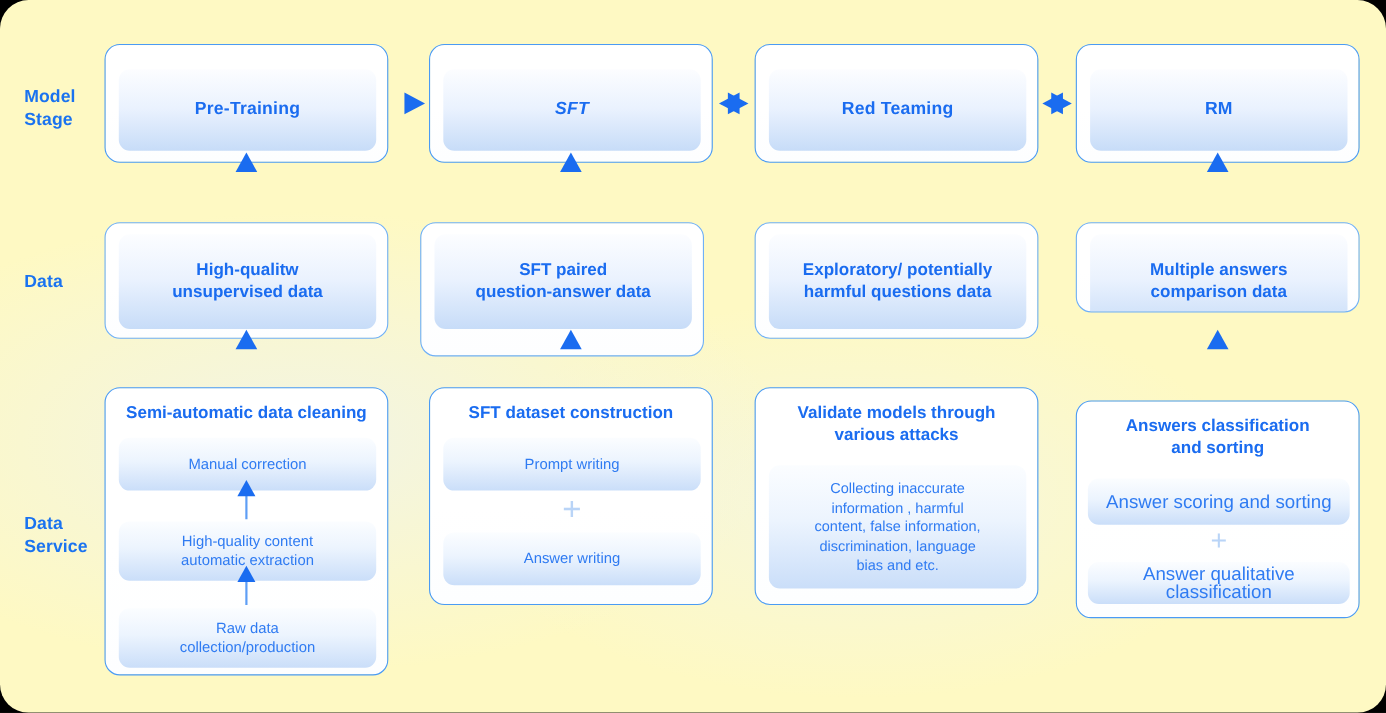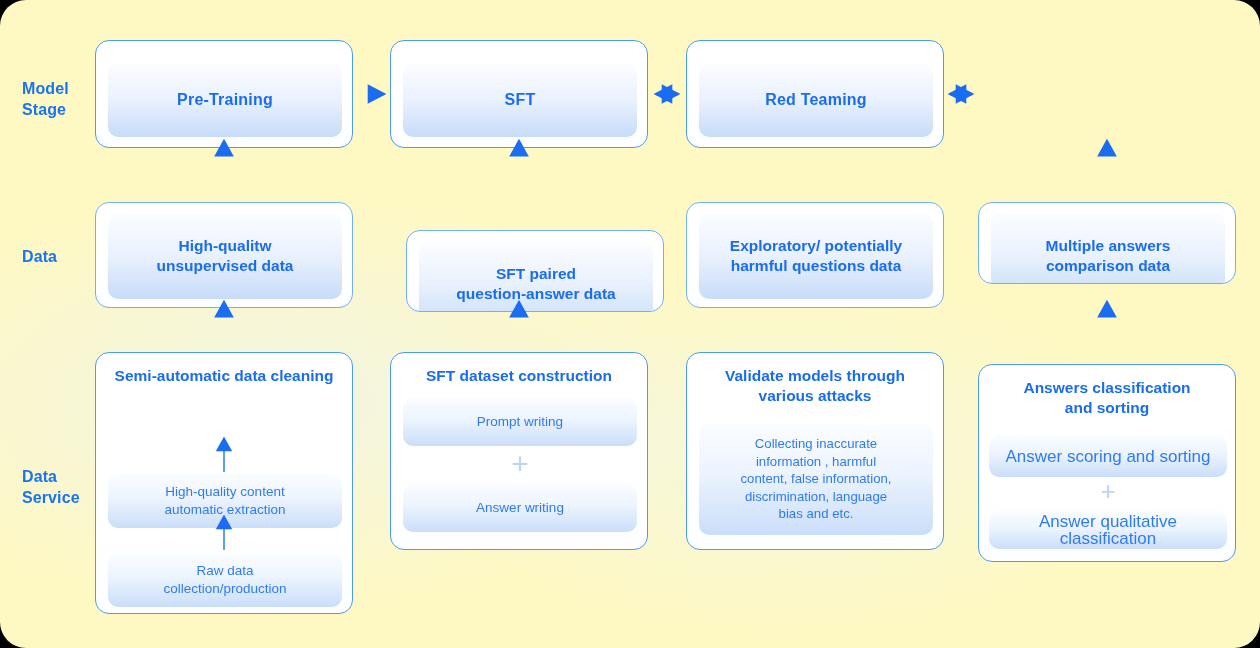--- a/index.html
+++ b/index.html
@@ -111,37 +111,40 @@
   </div>
   <div class="row-label" style="left:22px;top:466px;">
     <div>Data</div>
     <div>Service</div>
   </div>
 
   <div class="card" style="left:95px;top:40px;width:258px;height:108px;">
     <div class="pill stage" style="left:12px;top:22px;width:234px;height:74px;">Pre-Training</div>
   </div>
 
-  <div class="card" style="left:390px;top:40px;width:258px;height:108px;">
+  <div class="card" style="left:390px;top:40px;width:258px;height:108px;font-style:italic;">
     <div class="pill stage" style="left:12px;top:22px;width:234px;height:74px;">SFT</div>
   </div>
 
   <div class="card" style="left:686px;top:40px;width:258px;height:108px;">
     <div class="pill stage" style="left:12px;top:22px;width:234px;height:74px;">Red Teaming</div>
   </div>
 
+  <div class="card" style="left:978px;top:40px;width:258px;height:108px;">
+    <div class="pill stage" style="left:12px;top:22px;width:234px;height:74px;">RM</div>
+  </div>
 
   <div class="card soft" style="left:95px;top:202px;width:258px;height:106px;">
     <div class="pill data" style="left:12px;top:10px;width:234px;height:86px;flex-direction:column;">
       <span>High-qualitw</span>
       <span>unsupervised data</span>
     </div>
   </div>
 
-  <div class="card soft" style="left:406px;top:202px;width:258px;height:82px;margin-top:28px;">
+  <div class="card soft" style="left:382px;top:202px;width:258px;height:122px;">
     <div class="pill data" style="left:12px;top:10px;width:234px;height:86px;flex-direction:column;">
       <span>SFT paired</span>
       <span>question-answer data</span>
     </div>
   </div>
 
   <div class="card soft" style="left:686px;top:202px;width:258px;height:106px;">
     <div class="pill data" style="left:12px;top:10px;width:234px;height:86px;flex-direction:column;">
       <span>Exploratory/ potentially</span>
       <span>harmful questions data</span>
@@ -150,20 +153,21 @@
 
   <div class="card soft" style="left:978px;top:202px;width:258px;height:82px;">
     <div class="pill data" style="left:12px;top:10px;width:234px;height:86px;flex-direction:column;">
       <span>Multiple answers</span>
       <span>comparison data</span>
     </div>
   </div>
 
   <div class="card" style="left:95px;top:352px;width:258px;height:262px;padding-left:12px;">
     <div class="card-title" style="top:13px;">Semi-automatic data cleaning</div>
+    <div class="pill sub" style="left:12px;top:45px;width:234px;height:48px;">Manual correction</div>
     <div class="pill sub" style="left:12px;top:121px;width:234px;height:54px;flex-direction:column;">
       <span>High-quality content</span>
       <span>automatic extraction</span>
     </div>
     <div class="pill sub" style="left:12px;top:200px;width:234px;height:54px;flex-direction:column;">
       <span>Raw data</span>
       <span>collection/production</span>
     </div>
   </div>
 

